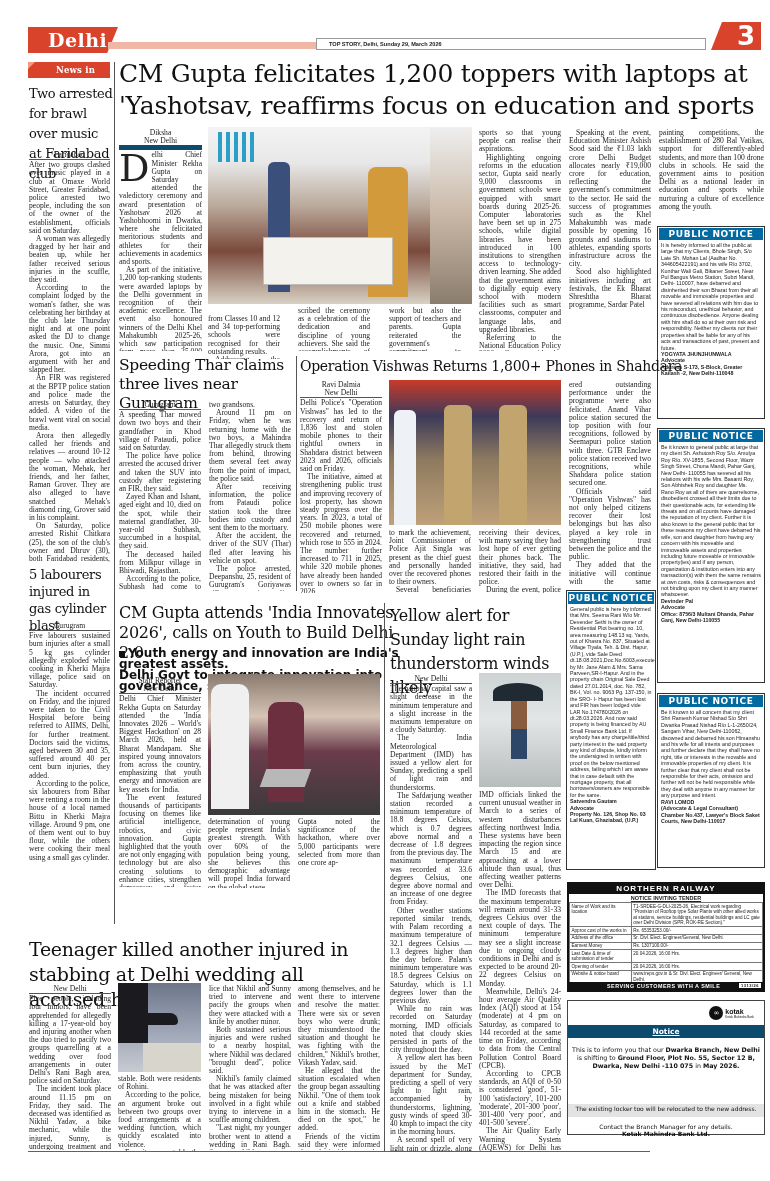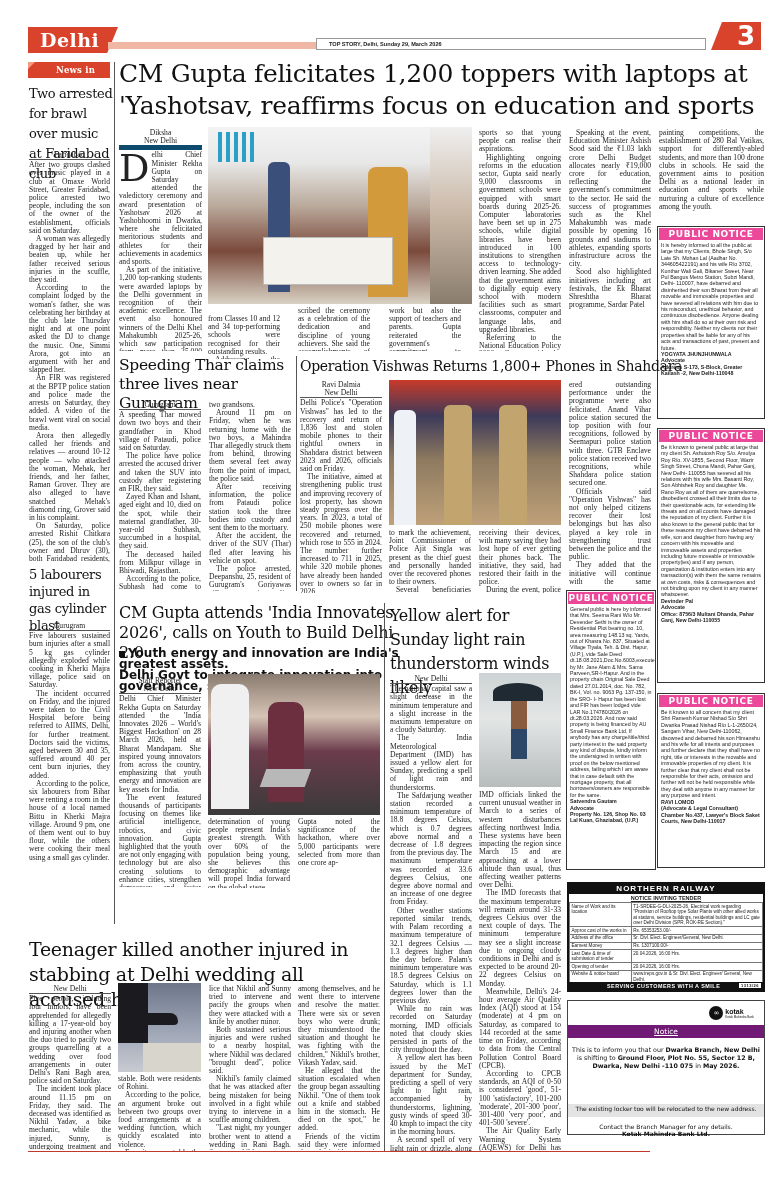--- a/index.html
+++ b/index.html
@@ -7,45 +7,45 @@
 body{position:relative;font-family:"DejaVu Serif",serif;color:#1a1a1a}
 .abs{position:absolute}
 .col{position:absolute;font-family:"Liberation Serif",serif;font-size:7.6px;line-height:8.2px;text-align:justify;color:#222;overflow:hidden}
 .col p{text-indent:7px}
 .col p.first{text-indent:0}
 .hl{position:absolute;font-family:"DejaVu Serif",serif;color:#111;font-weight:normal;letter-spacing:-0.3px}
 .byline{font-family:"Liberation Serif",serif;font-size:7.6px;line-height:8.2px;text-align:center;border-bottom:1px solid #555;margin-bottom:1px}
 .vrule{position:absolute;width:1px;background:#555}
 .photo{position:absolute;overflow:hidden}
 
-.section-tag{left:28px;top:27px;width:90px;height:26px;background:#d9422b;color:#fff;font-family:"DejaVu Serif",serif;font-weight:bold;font-size:19px;line-height:26px;padding-left:12px;letter-spacing:0.5px;clip-path:polygon(0 0,100% 0,88% 100%,0 100%)}
+.section-tag{left:28px;top:27px;width:90px;height:26px;background:#d9422b;color:#fff;font-family:"DejaVu Serif",serif;font-weight:bold;font-size:19px;line-height:26px;padding-left:20px;letter-spacing:0.5px;clip-path:polygon(0 0,100% 0,88% 100%,0 100%)}
 .band{left:108px;top:42px;width:210px;height:7px;background:#f1b7a5}
 .dateline{left:318px;top:38px;width:63px;height:12px;border:1px solid #999;font-family:"Liberation Sans",sans-serif;font-size:5.6px;line-height:10px;padding-left:12px;white-space:nowrap;background:#fff;width:390px;left:316px;z-index:2}
 .pagenum{left:311px;top:22px;width:50px;height:28px;background:#d9422b;color:#fff;font-family:"DejaVu Sans",sans-serif;font-weight:bold;font-size:26px;line-height:28px;text-align:right;padding-right:6px;clip-path:polygon(22% 0,100% 0,100% 100%,0 100%);left:711px}
 .nib{left:28px;top:62px;width:82px;height:16px;background:#d9422b;color:#fff;font-family:"DejaVu Serif",serif;font-weight:bold;font-size:8.5px;line-height:16px;padding-left:28px;letter-spacing:0.2px}
 .nib:before{content:"";position:absolute;left:0;top:0;border-top:7px solid #f39a80;border-right:7px solid transparent}
 
 .pn{position:absolute;border:1px solid #333;padding:2px 3px;font-family:"Liberation Sans",sans-serif;font-size:5.3px;line-height:6.4px;color:#222;background:#fff;overflow:hidden}
-.pn-title{background:#ec4899;color:#fff;font-family:"DejaVu Sans",sans-serif;font-weight:bold;font-size:9px;line-height:12px;text-align:center;letter-spacing:0.6px;margin:-1px -2px 2px -2px}
+.pn-title{background:#0369a1;color:#fff;font-family:"DejaVu Sans",sans-serif;font-weight:bold;font-size:9px;line-height:12px;text-align:center;letter-spacing:0.6px;margin:-1px -2px 2px -2px}
 .pn b{font-weight:bold}
 
 .tender{position:absolute;left:567px;top:882px;width:198px;height:110px;border:2px solid #111;background:#fff;font-family:"Liberation Sans",sans-serif;font-size:4.6px;color:#222}
 .tender-head{background:#111;color:#fff;font-weight:bold;font-size:8px;text-align:center;letter-spacing:1px;line-height:10px}
 .tender-sub{text-align:center;font-weight:bold;font-size:5.5px;line-height:8px;text-decoration:underline}
 .tender table{border-collapse:collapse;width:100%}
 .tender td{border:0.5px solid #777;padding:0.5px 1.5px;line-height:5.6px;vertical-align:top}
 .tender-foot{position:absolute;bottom:0;left:0;right:0;background:#111;color:#fff;font-weight:bold;font-size:5.4px;line-height:8px;padding-left:38px;letter-spacing:0.5px}
 .tender-code{position:absolute;right:2px;top:1px;background:#fff;color:#111;font-size:4px;line-height:5px;padding:0 2px}
 
 .kotak{position:absolute;left:567px;top:1000px;width:198px;height:135px;border:1px solid #444;background:#fff;font-family:"DejaVu Sans",sans-serif;color:#111;text-align:center}
 .kotak-logo{position:absolute;right:10px;top:5px;display:flex;align-items:center;gap:2px}
 .kotak-mark{width:14px;height:14px;border-radius:50%;background:#111;color:#fff;font-size:7px;line-height:14px;text-align:center}
 .kotak-name{font-family:"Liberation Sans",sans-serif;font-size:7px;font-weight:bold;line-height:7px;text-align:left}
 .kotak-name small{display:block;font-size:3px;font-weight:normal;line-height:4px}
-.kotak-bar{position:absolute;left:0;right:0;top:24px;height:13px;background:#701a75;color:#fff;font-size:7.5px;line-height:13px;font-weight:normal;text-decoration:underline}
+.kotak-bar{position:absolute;left:0;right:0;top:24px;height:13px;background:#0c4a6e;color:#fff;font-size:7.5px;line-height:13px;font-weight:bold;text-decoration:underline}
 .kotak-body{position:absolute;left:4px;right:4px;top:45px;font-size:6.3px;line-height:8.2px}
 .kotak-locker{position:absolute;left:0;right:0;top:103px;height:13px;background:#e3e3e3;font-size:6px;line-height:7px;padding-top:1px}
 .kotak-contact{position:absolute;left:0;right:0;top:122px;font-size:6px;line-height:7px}
 .drop-cap{float:left;font-family:"DejaVu Serif",serif;font-size:38px;line-height:32px;margin:1px 2px 0 0}
 .deck{position:absolute;font-family:"DejaVu Sans",sans-serif;font-weight:bold;font-size:12px;line-height:11px;color:#111}
 .red-rule{position:absolute;left:28px;top:1151px;width:622px;height:1px;background:#c0392b}
 </style>
 </head>
 <body>
 

